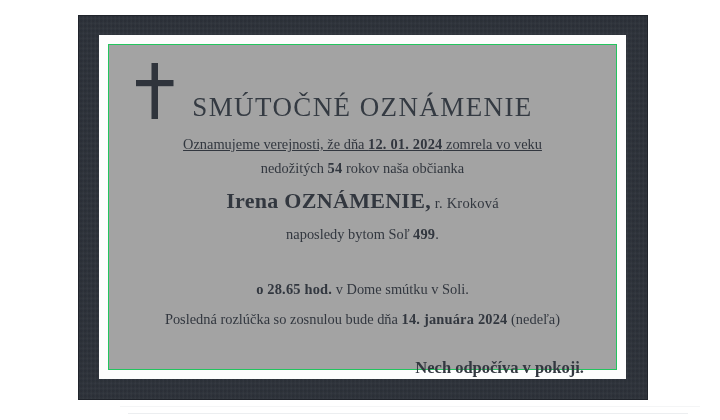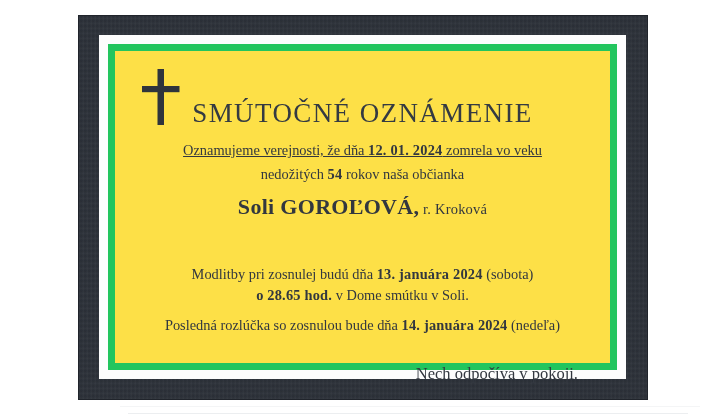--- a/index.html
+++ b/index.html
@@ -75,22 +75,22 @@
     background: #fdfdfd;
   }
 
   
   .notice-inner {
     position: absolute;
     left: 9px;
     top: 9px;
     right: 9px;
     bottom: 9px;
-    border: 7px solid #22c55e;
-    background: #fde047;
+    border: 1px solid #22c55e;
+    background: #a3a3a3;
   }
 
   .notice-body {
     position: absolute;
     left: 0; top: 0; right: 0; bottom: 0;
     color: #333840;
   }
 
   
   .cross-icon {
@@ -153,20 +153,21 @@
   .l-farewell-1 { top: 266px; }
   .l-farewell-2 { top: 286px; }
 
   .l-closing {
     top: 313px;
     text-align: right;
     right: 32px;
     left: auto;
     font-size: 16.5px;
     color: #333840;
+    font-weight: bold;
   }
 </style>
 </head>
 <body>
 
 <div class="page">
 
   <div class="notice-card">
     <div class="notice-mat">
       <div class="notice-inner">
@@ -176,24 +177,24 @@
             <rect x="18.5" y="0" width="6.5" height="56" fill="#2f343c"></rect>
             <rect x="3" y="17" width="37.5" height="6.2" fill="#2f343c"></rect>
           </svg>
 
           <div class="headline">SMÚTOČNÉ OZNÁMENIE</div>
 
           <div class="line l-announce-1"><span>Oznamujeme verejnosti, že dňa </span><b>12. 01. 2024</b><span> zomrela vo veku</span></div>
 
           <div class="line l-announce-2"><span>nedožitých </span><b>54</b><span> rokov naša občianka</span></div>
 
-          <div class="line l-name"><span>Soli GOROĽOVÁ,</span><span class="maiden"> r. Kroková</span></div>
-
-
-          <div class="line l-prayer-1"><span>Modlitby pri zosnulej budú dňa </span><b>13. januára 2024</b><span> (sobota)</span></div>
+          <div class="line l-name"><span>Irena OZNÁMENIE,</span><span class="maiden"> r. Kroková</span></div>
+
+          <div class="line l-address"><span>naposledy bytom Soľ </span><b>499</b><span>.</span></div>
+
 
           <div class="line l-prayer-2"><b>o 28.65 hod.</b><span> v Dome smútku v Soli.</span></div>
 
           <div class="line l-farewell-1"><span>Posledná rozlúčka so zosnulou bude dňa </span><b>14. januára 2024</b><span> (nedeľa)</span></div>
 
 
           <div class="line l-closing">Nech odpočíva v pokoji.</div>
 
         </div>
       </div>

